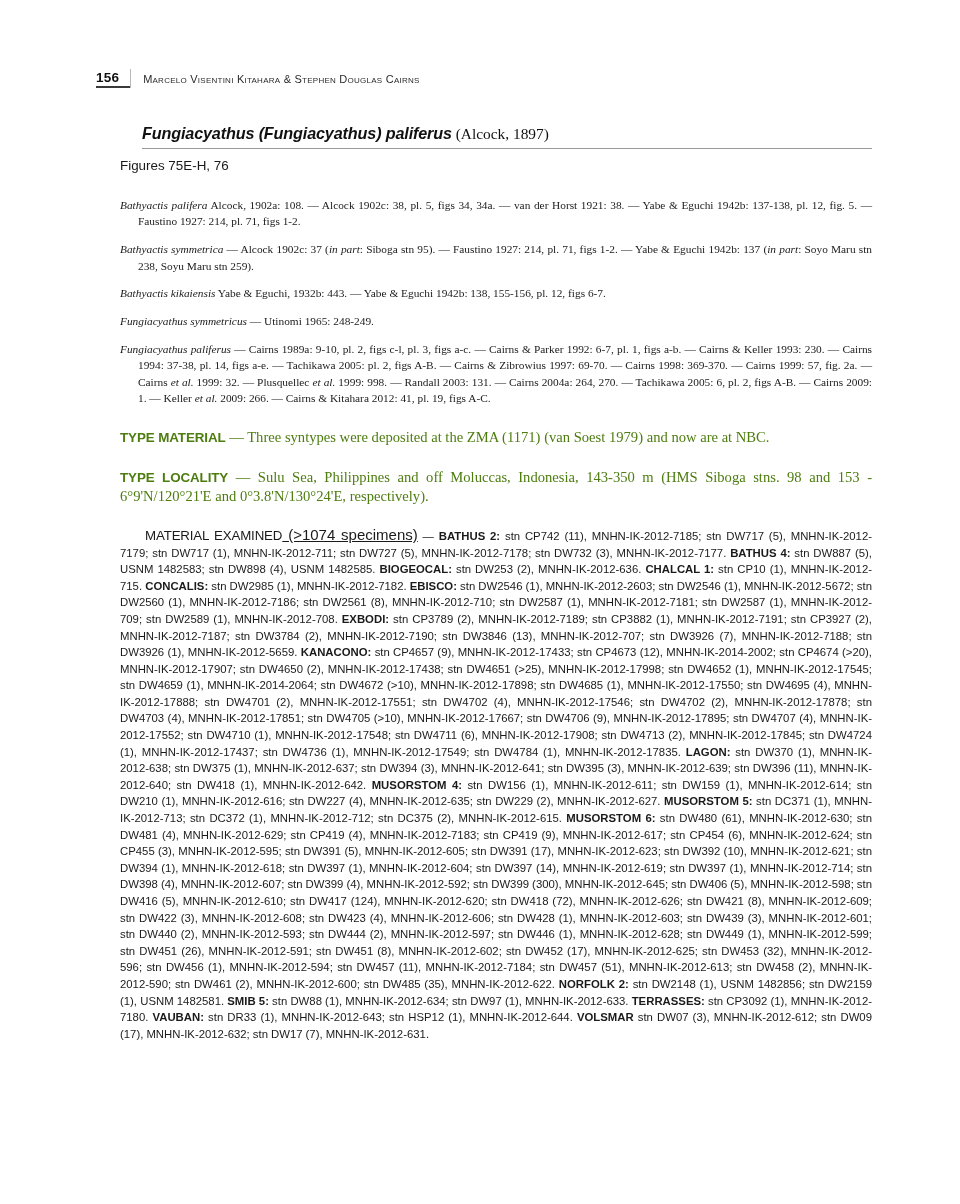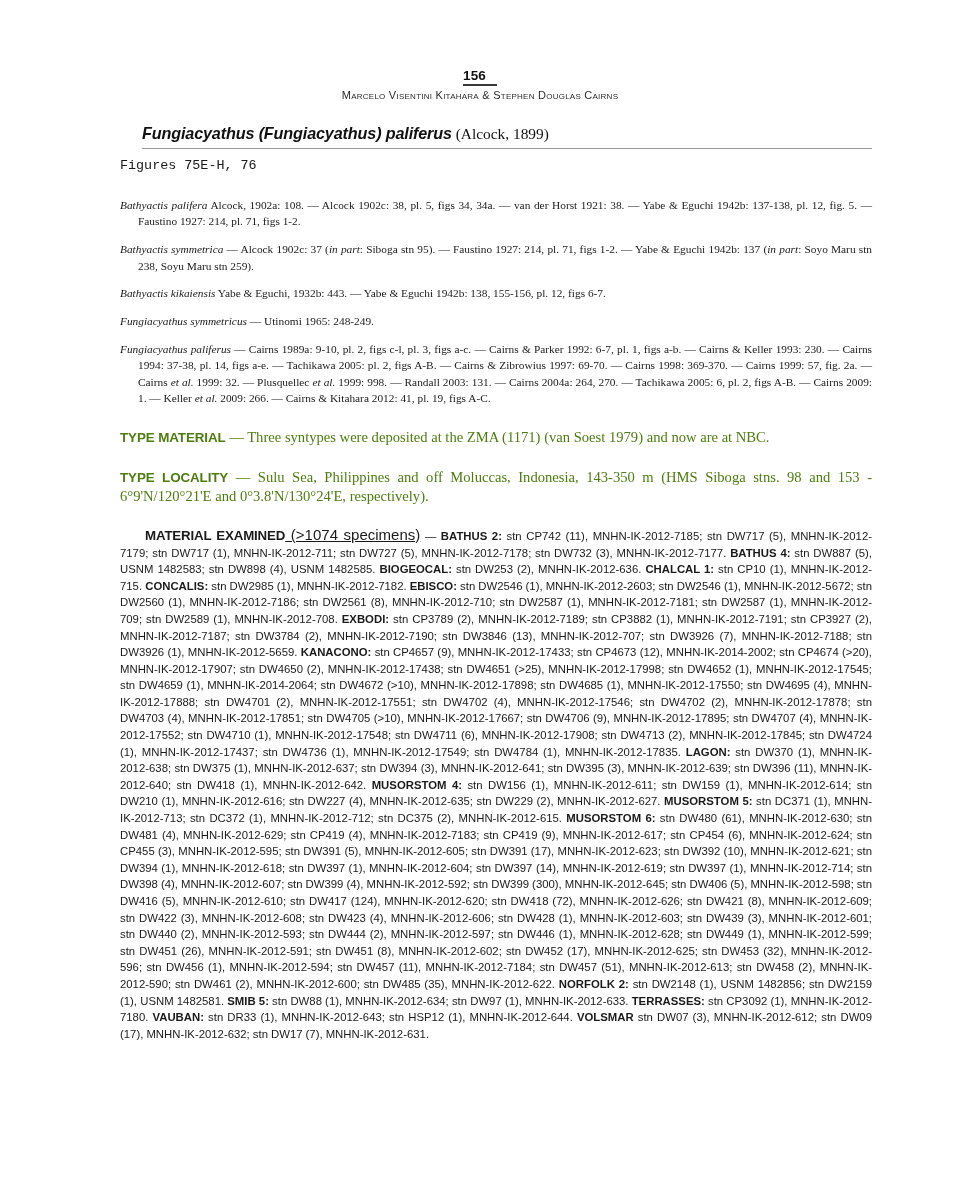--- a/index.html
+++ b/index.html
@@ -25,21 +25,20 @@
 
   
   .running-head {
     position: absolute;
     top: 68px;
     left: 96px;
     right: 96px;
     display: flex;
     align-items: center;
     height: 22px;
-    flex-direction: column;
   }
   .folio {
     font-family: "Liberation Sans", sans-serif;
     font-weight: bold;
     font-size: 13.5px;
     color: #111;
     letter-spacing: 0.2px;
     padding-right: 11px;
     border-bottom: 2.2px solid #3a3a3a;
     padding-bottom: 1px;
@@ -86,21 +85,21 @@
     letter-spacing: -0.15px;
     color: #111;
   }
   .species-authority {
     font-family: "Liberation Serif", serif;
     font-size: 15.4px;
     color: #111;
     font-style: normal;
   }
   .figures-line {
-    font-family: Liberation Mono, monospace;
+    font-family: Liberation Sans, sans-serif;
     font-size: 13.4px;
     color: #1a1a1a;
     margin-bottom: 24px;
   }
 
   
   .synonymy {
     margin-bottom: 22px;
   }
   .syn-entry {
@@ -138,21 +137,21 @@
     font-family: "Liberation Sans", sans-serif;
     font-size: 11.35px;
     line-height: 16.6px;
     color: #1a1a1a;
     text-align: justify;
     -webkit-hyphens: none;
     hyphens: none;
     word-spacing: -0.1px;
   }
   .material .me-label {
-    font-weight: bold;
+    font-weight: normal;
     font-size: 13.3px;
     letter-spacing: -0.15px;
     padding-left: 25px;
   }
   .material b { font-weight: bold; }
   .material .count {
     font-size: 15px;
     text-decoration: underline;
   }
 </style>
@@ -163,21 +162,21 @@
 
   <div class="running-head">
     <span class="folio">156</span>
     <span class="head-rule"></span>
     <span class="head-authors">Marcelo Visentini Kitahara &amp; Stephen Douglas Cairns</span>
   </div>
 
   <div class="content">
 
     <div class="species-head">
-      <span class="species-name">Fungiacyathus (Fungiacyathus) paliferus</span><span class="species-authority"> (Alcock, 1899)</span>
+      <span class="species-name">Fungiacyathus (Fungiacyathus) paliferus</span><span class="species-authority"> (Alcock, 1897)</span>
     </div>
 
     <div class="figures-line">Figures 75E-H, 76</div>
 
     <div class="synonymy">
         <p class="syn-entry"><i>Bathyactis palifera</i> Alcock, 1902a: 108. — Alcock 1902c: 38, pl. 5, figs 34, 34a. — van der Horst 1921: 38. — Yabe &amp; Eguchi 1942b: 137-138, pl. 12, fig. 5. — Faustino 1927: 214, pl. 71, figs 1-2.</p>
         <p class="syn-entry"><i>Bathyactis symmetrica</i> — Alcock 1902c: 37 (<i>in part</i>: Siboga stn 95). — Faustino 1927: 214, pl. 71, figs 1-2. — Yabe &amp; Eguchi 1942b: 137 (<i>in part</i>: Soyo Maru stn 238, Soyu Maru stn 259).</p>
         <p class="syn-entry"><i>Bathyactis kikaiensis</i> Yabe &amp; Eguchi, 1932b: 443. — Yabe &amp; Eguchi 1942b: 138, 155-156, pl. 12, figs 6-7.</p>
         <p class="syn-entry"><i>Fungiacyathus symmetricus</i> — Utinomi 1965: 248-249.</p>
         <p class="syn-entry"><i>Fungiacyathus paliferus</i> — Cairns 1989a: 9-10, pl. 2, figs c-l, pl. 3, figs a-c. — Cairns &amp; Parker 1992: 6-7, pl. 1, figs a-b. — Cairns &amp; Keller 1993: 230. — Cairns 1994: 37-38, pl. 14, figs a-e. — Tachikawa 2005: pl. 2, figs A-B. — Cairns &amp; Zibrowius 1997: 69-70. — Cairns 1998: 369-370. — Cairns 1999: 57, fig. 2a. — Cairns <i>et al.</i> 1999: 32. — Plusquellec <i>et al.</i> 1999: 998. — Randall 2003: 131. — Cairns 2004a: 264, 270. — Tachikawa 2005: 6, pl. 2, figs A-B. — Cairns 2009: 1. — Keller <i>et al.</i> 2009: 266. — Cairns &amp; Kitahara 2012: 41, pl. 19, figs A-C.</p>

